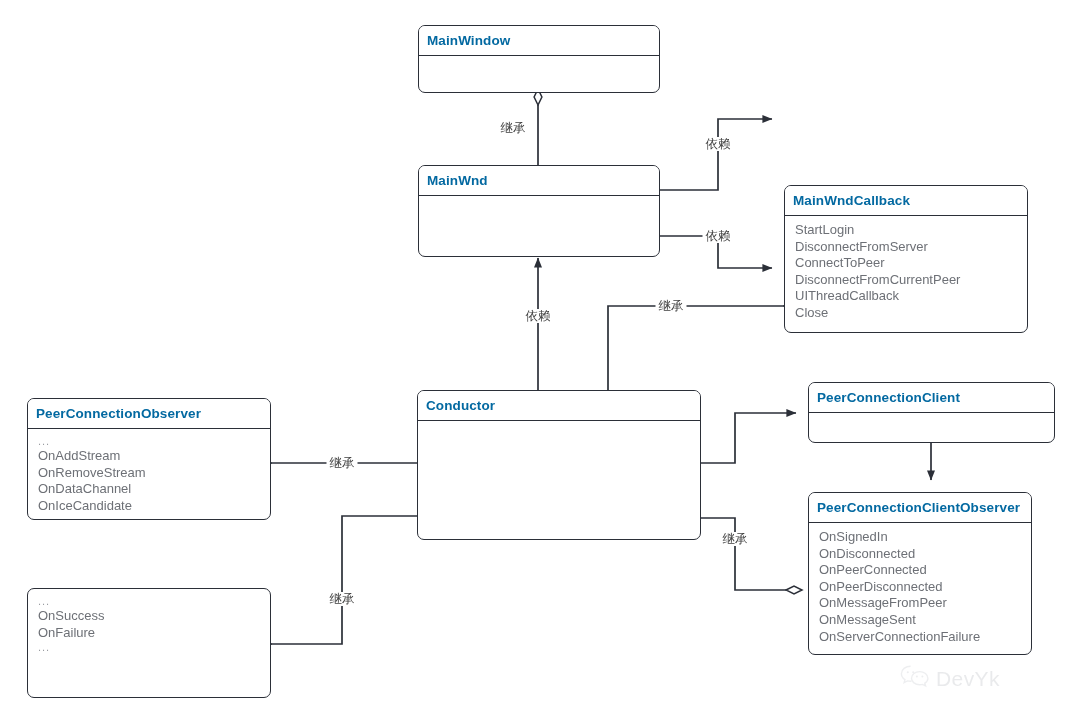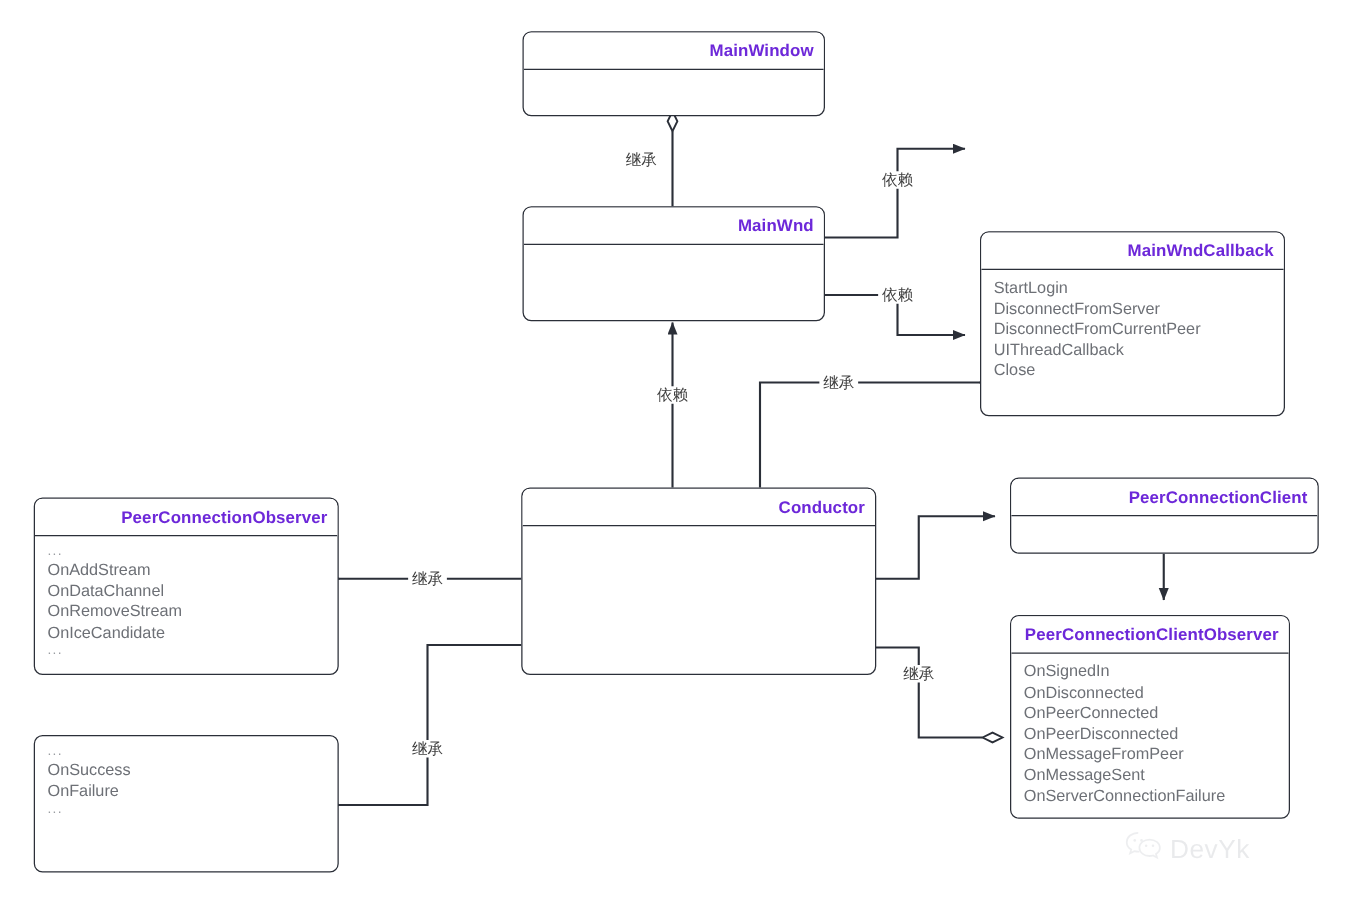--- a/index.html
+++ b/index.html
@@ -31,22 +31,22 @@
   .uml-class {
     position: absolute;
     box-sizing: border-box;
     border: 1.6px solid #2b2f38;
     border-radius: 7px;
     background: #ffffff;
     overflow: hidden;
   }
   .uml-title {
     box-sizing: border-box;
-    text-align: right;
-    color: #6d28d9;
+    text-align: left;
+    color: #0369a1;
     font-size: 13.5px;
     font-weight: 700;
     letter-spacing: .1px;
     padding: 6px 8px 6px 8px;
     line-height: 17px;
     border-bottom: 1.6px solid #2b2f38;
     background: #ffffff;
   }
   .uml-members {
     box-sizing: border-box;
@@ -160,38 +160,39 @@
     <div class="uml-title">MainWnd</div>
     <div class="uml-members empty"></div>
   </div>
 
 
   <div class="uml-class" style="left:784px; top:185px; width:244px; height:148px;">
     <div class="uml-title">MainWndCallback</div>
     <div class="uml-members">
       <div class="member">StartLogin</div>
       <div class="member">DisconnectFromServer</div>
+      <div class="member">ConnectToPeer</div>
       <div class="member">DisconnectFromCurrentPeer</div>
       <div class="member">UIThreadCallback</div>
       <div class="member">Close</div>
     </div>
   </div>
 
   <div class="uml-class" style="left:417px; top:390px; width:284px; height:150px;">
     <div class="uml-title">Conductor</div>
     <div class="uml-members empty"></div>
   </div>
 
-  <div class="uml-class" style="left:27px; top:398px; width:244px; height:142px;">
+  <div class="uml-class" style="left:27px; top:398px; width:244px; height:122px;">
     <div class="uml-title">PeerConnectionObserver</div>
     <div class="uml-members">
       <div class="member ellipsis">...</div>
       <div class="member">OnAddStream</div>
+      <div class="member">OnRemoveStream</div>
       <div class="member">OnDataChannel</div>
-      <div class="member">OnRemoveStream</div>
       <div class="member">OnIceCandidate</div>
       <div class="member ellipsis">...</div>
     </div>
   </div>
 
   <div class="uml-class" style="left:27px; top:588px; width:244px; height:110px;">
     <div class="uml-members">
       <div class="member ellipsis">...</div>
       <div class="member">OnSuccess</div>
       <div class="member">OnFailure</div>

